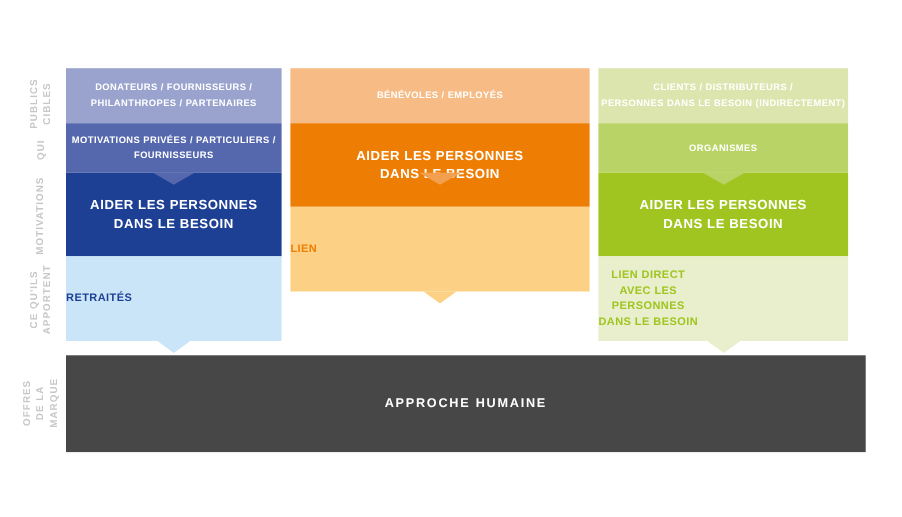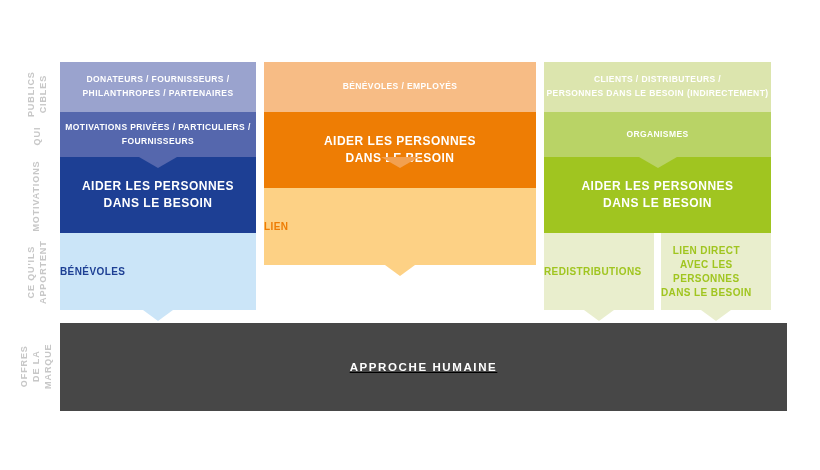--- a/index.html
+++ b/index.html
@@ -84,21 +84,21 @@
         <span>MOTIVATIONS PRIVÉES / PARTICULIERS /
 FOURNISSEURS</span>
       </div>
       <div class="chev chev-mid"></div>
       <div class="row r3">
         <span>AIDER LES PERSONNES
 DANS LE BESOIN</span>
       </div>
       <div class="r4">
         <div class="cell">
-          <span>BÉNÉVOLES</span>
+          <span>RETRAITÉS</span>
           <div class="chev chev-cell"></div>
         </div>
       </div>
     </div>
 
     <div class="col col1" style="--light: #f7bc85; --mid: #f2a050; --strong: #ee7d04; --pale: #fdd185; --accent: #ee7d04;">
       <div class="row r1">
         <span>BÉNÉVOLES / EMPLOYÉS</span>
       </div>
       <div class="chev chev-mid"></div>
@@ -122,31 +122,27 @@
       <div class="row r2">
         <span>ORGANISMES</span>
       </div>
       <div class="chev chev-mid"></div>
       <div class="row r3">
         <span>AIDER LES PERSONNES
 DANS LE BESOIN</span>
       </div>
       <div class="r4">
         <div class="cell">
-          <span>REDISTRIBUTIONS</span>
-          <div class="chev chev-cell"></div>
-        </div>
-        <div class="cell">
           <span>LIEN DIRECT
 AVEC LES
 PERSONNES
 DANS LE BESOIN</span>
           <div class="chev chev-cell"></div>
         </div>
       </div>
     </div>
 
   </div>
 
-  <div class="footer-bar" style="background: rgb(71, 71, 71); text-decoration: underline;">
+  <div class="footer-bar" style="background: rgb(71, 71, 71);">
     <span>APPROCHE HUMAINE</span>
   </div>
 </div>
 
 </body></html>

